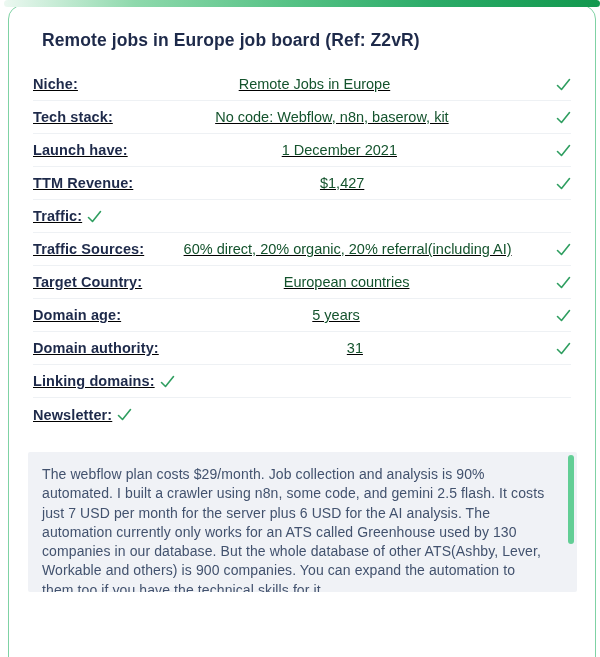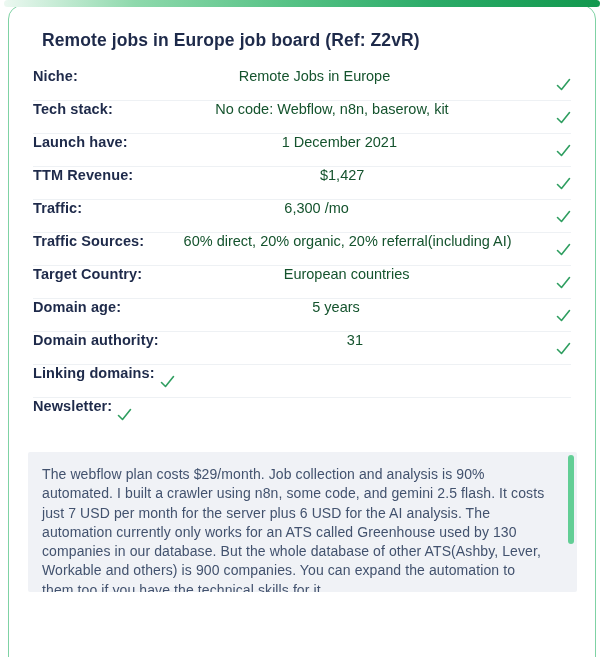--- a/index.html
+++ b/index.html
@@ -35,22 +35,24 @@
     color: #1e2a4a;
     padding-left: 8px;
     margin-left: 9px;
   }
   .rows {
     margin-top: 17px;
     padding: 0 8px;
   }
   .row {
     display: flex;
+    align-items: center;
     height: 33px;
     border-bottom: 1px solid #eef1f4;
+    text-decoration: underline;
   }
   .row:last-child { border-bottom: none; }
   .row-label {
     font-size: 14.5px;
     font-weight: bold;
     color: #1e2a4a;
     white-space: nowrap;
     letter-spacing: 0.1px;
   }
   .row-value {
@@ -133,21 +135,20 @@
       <span class="row-label">TTM Revenue:</span>
       <span class="row-value">$1,427</span>
       <span class="row-check">
           <svg width="15" height="13" viewBox="0 0 15 13">
             <path d="M1.5 7.5 L5.5 11.5 L13.5 1.5" stroke="#2f9e60" stroke-width="1.6" fill="none" stroke-linecap="round" stroke-linejoin="round"></path>
           </svg>
         </span>
     </div>
     <div class="row">
       <span class="row-label">Traffic:</span>
-      <span class="row-value">6,300 /mo</span>
       <span class="row-check">
           <svg width="15" height="13" viewBox="0 0 15 13">
             <path d="M1.5 7.5 L5.5 11.5 L13.5 1.5" stroke="#2f9e60" stroke-width="1.6" fill="none" stroke-linecap="round" stroke-linejoin="round"></path>
           </svg>
         </span>
     </div>
     <div class="row">
       <span class="row-label">Traffic Sources:</span>
       <span class="row-value">60% direct, 20% organic, 20% referral(including AI)</span>
       <span class="row-check">

